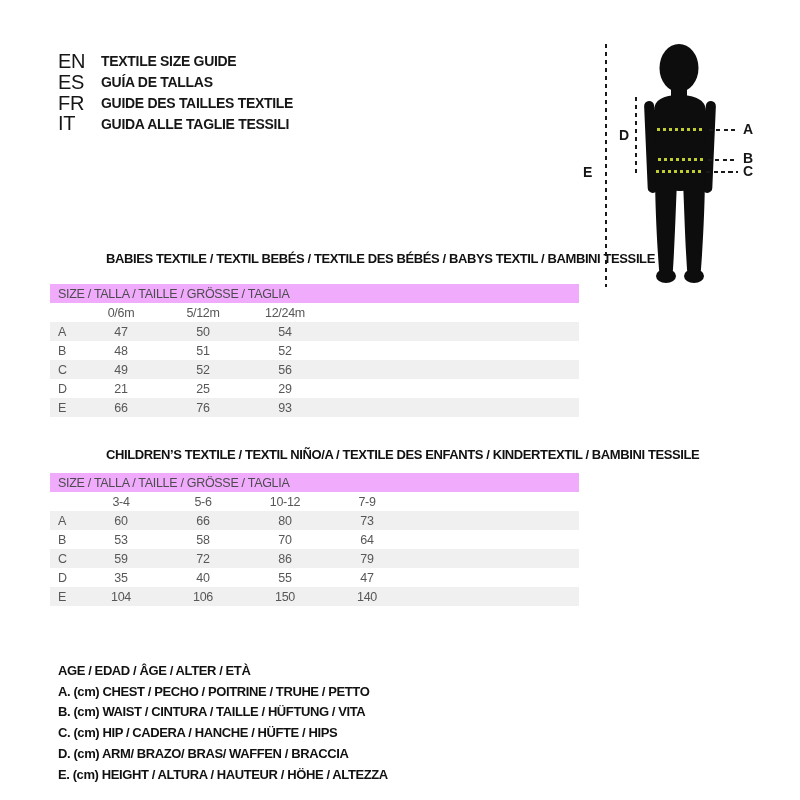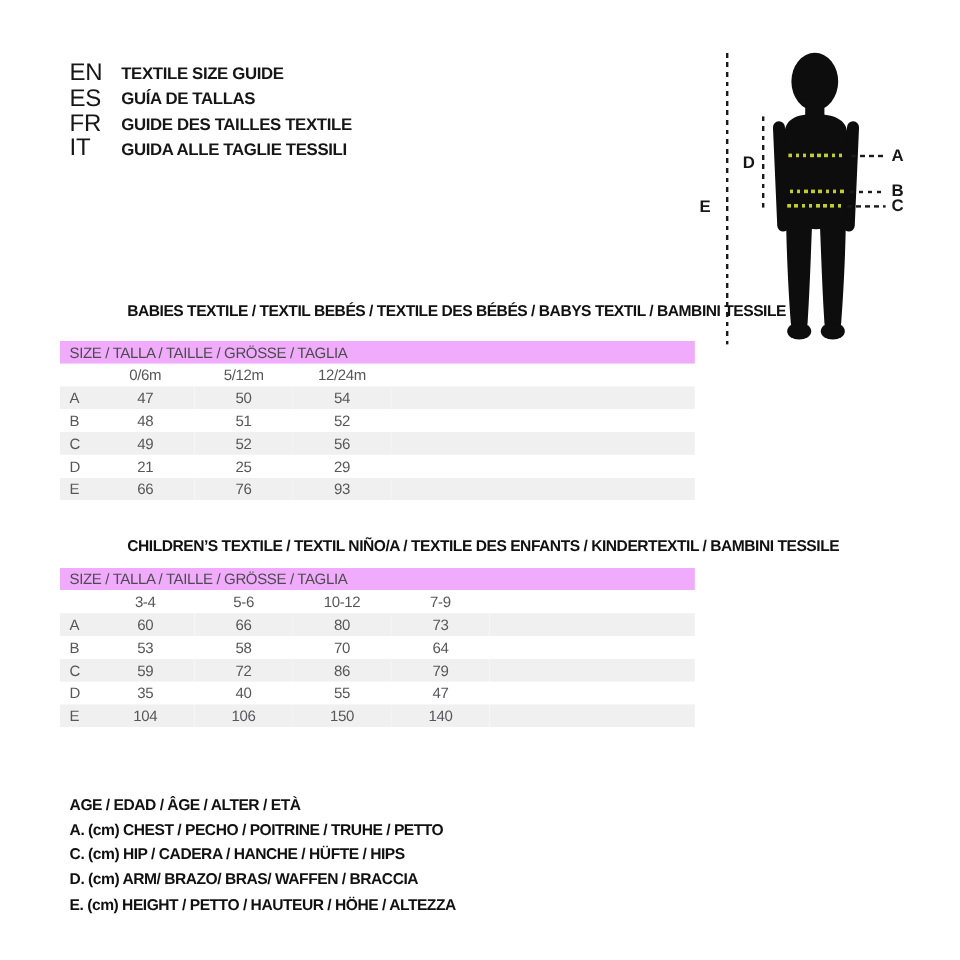--- a/index.html
+++ b/index.html
@@ -213,16 +213,17 @@
       <td>150</td>
       <td>140</td>
       <td></td>
     </tr>
   </tbody>
 </table>
 
 <div class="legend">
   <div class="legend-line">AGE / EDAD / ÂGE / ALTER / ETÀ</div>
   <div class="legend-line">A. (cm) CHEST / PECHO / POITRINE / TRUHE / PETTO</div>
+  <div class="legend-line">B. (cm) WAIST / CINTURA / TAILLE / HÜFTUNG / VITA</div>
   <div class="legend-line">C. (cm) HIP / CADERA / HANCHE / HÜFTE / HIPS</div>
   <div class="legend-line">D. (cm) ARM/ BRAZO/ BRAS/ WAFFEN / BRACCIA</div>
-  <div class="legend-line">E. (cm) HEIGHT / PETTO / HAUTEUR / HÖHE / ALTEZZA</div>
+  <div class="legend-line">E. (cm) HEIGHT / ALTURA / HAUTEUR / HÖHE / ALTEZZA</div>
 </div>
 
 </body></html>

